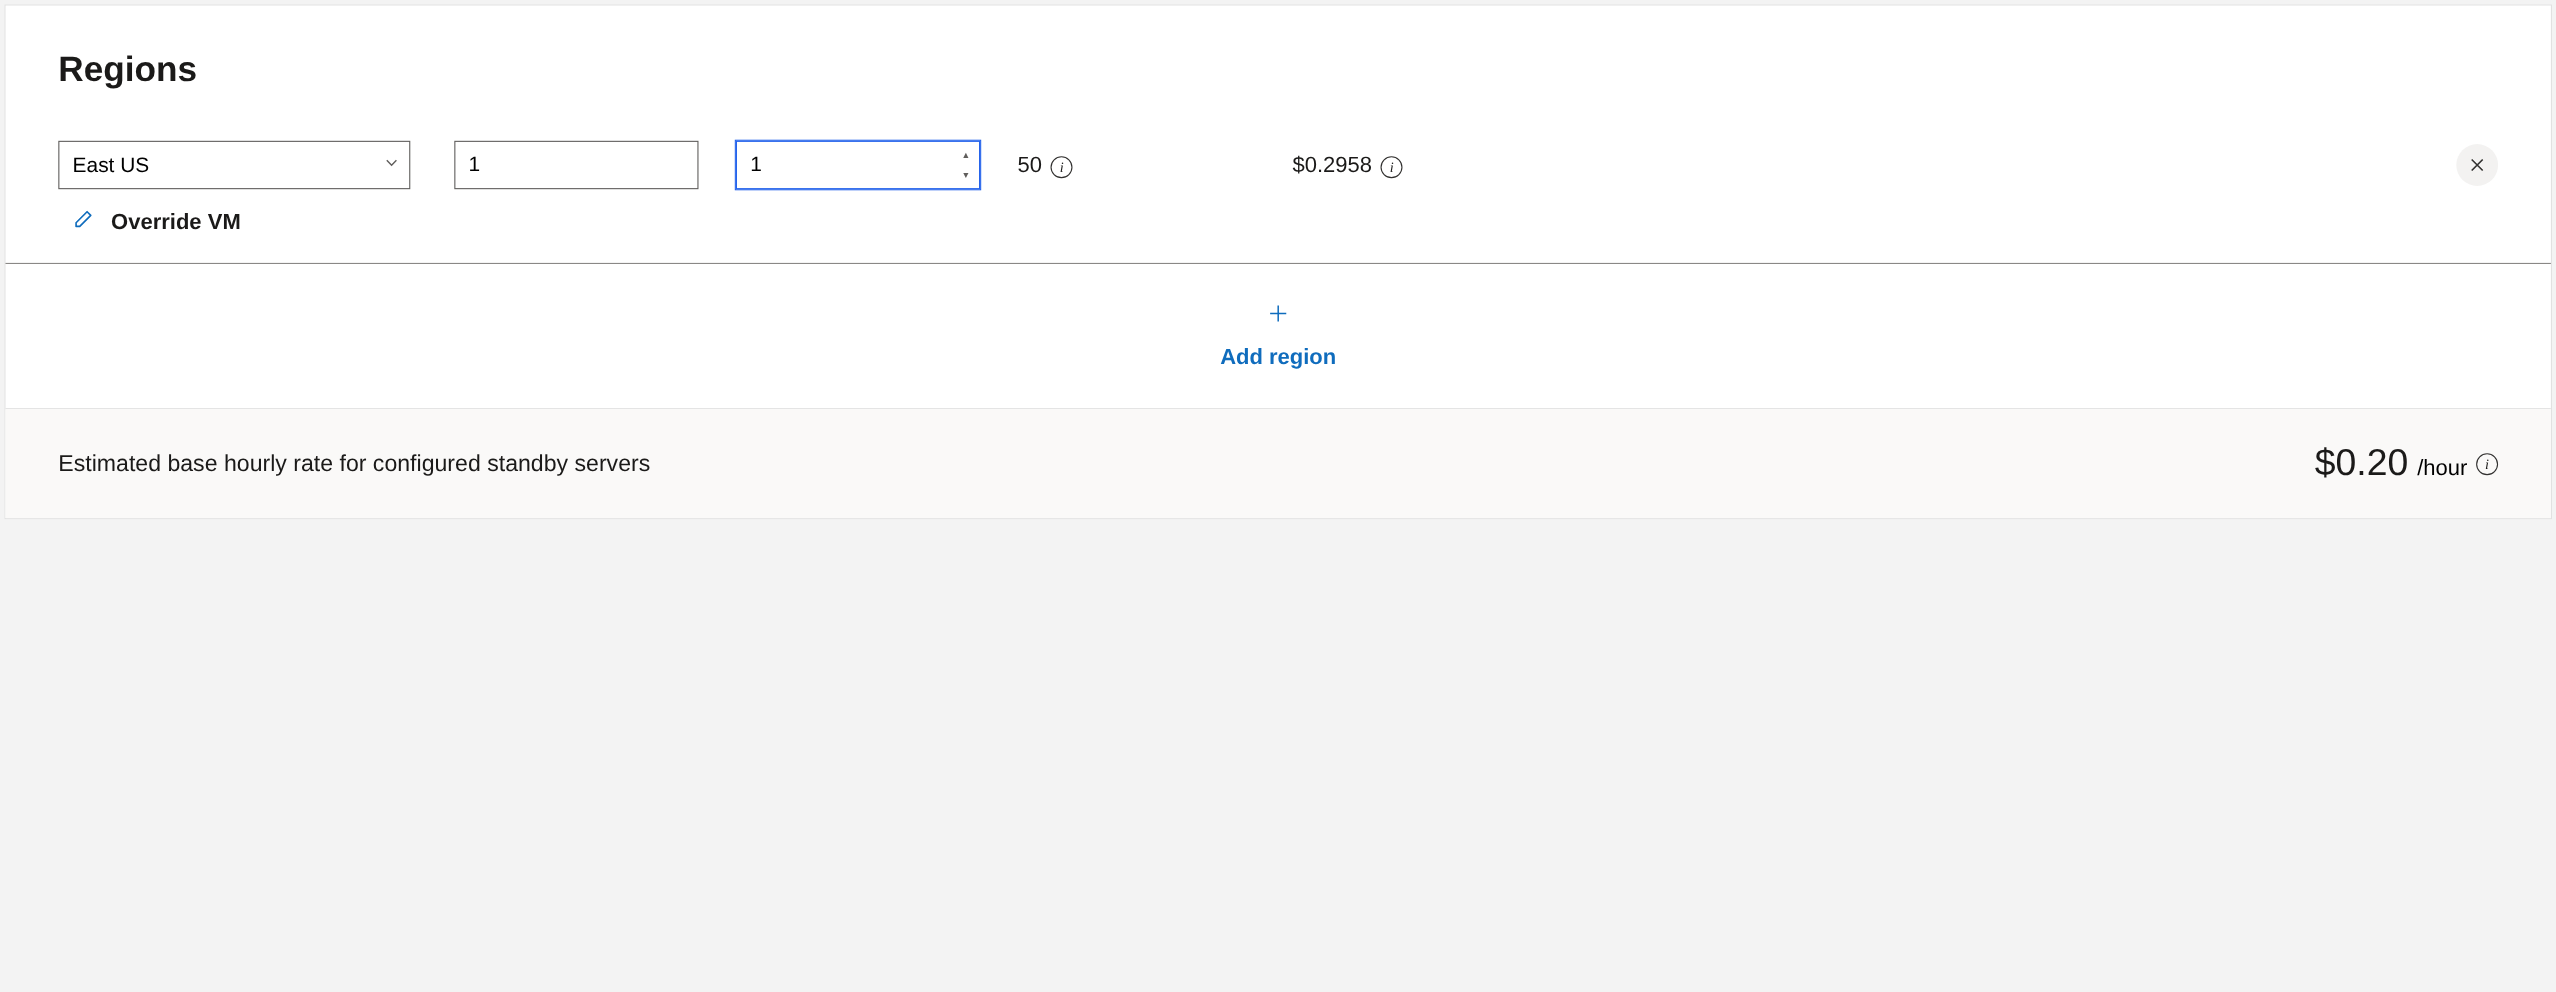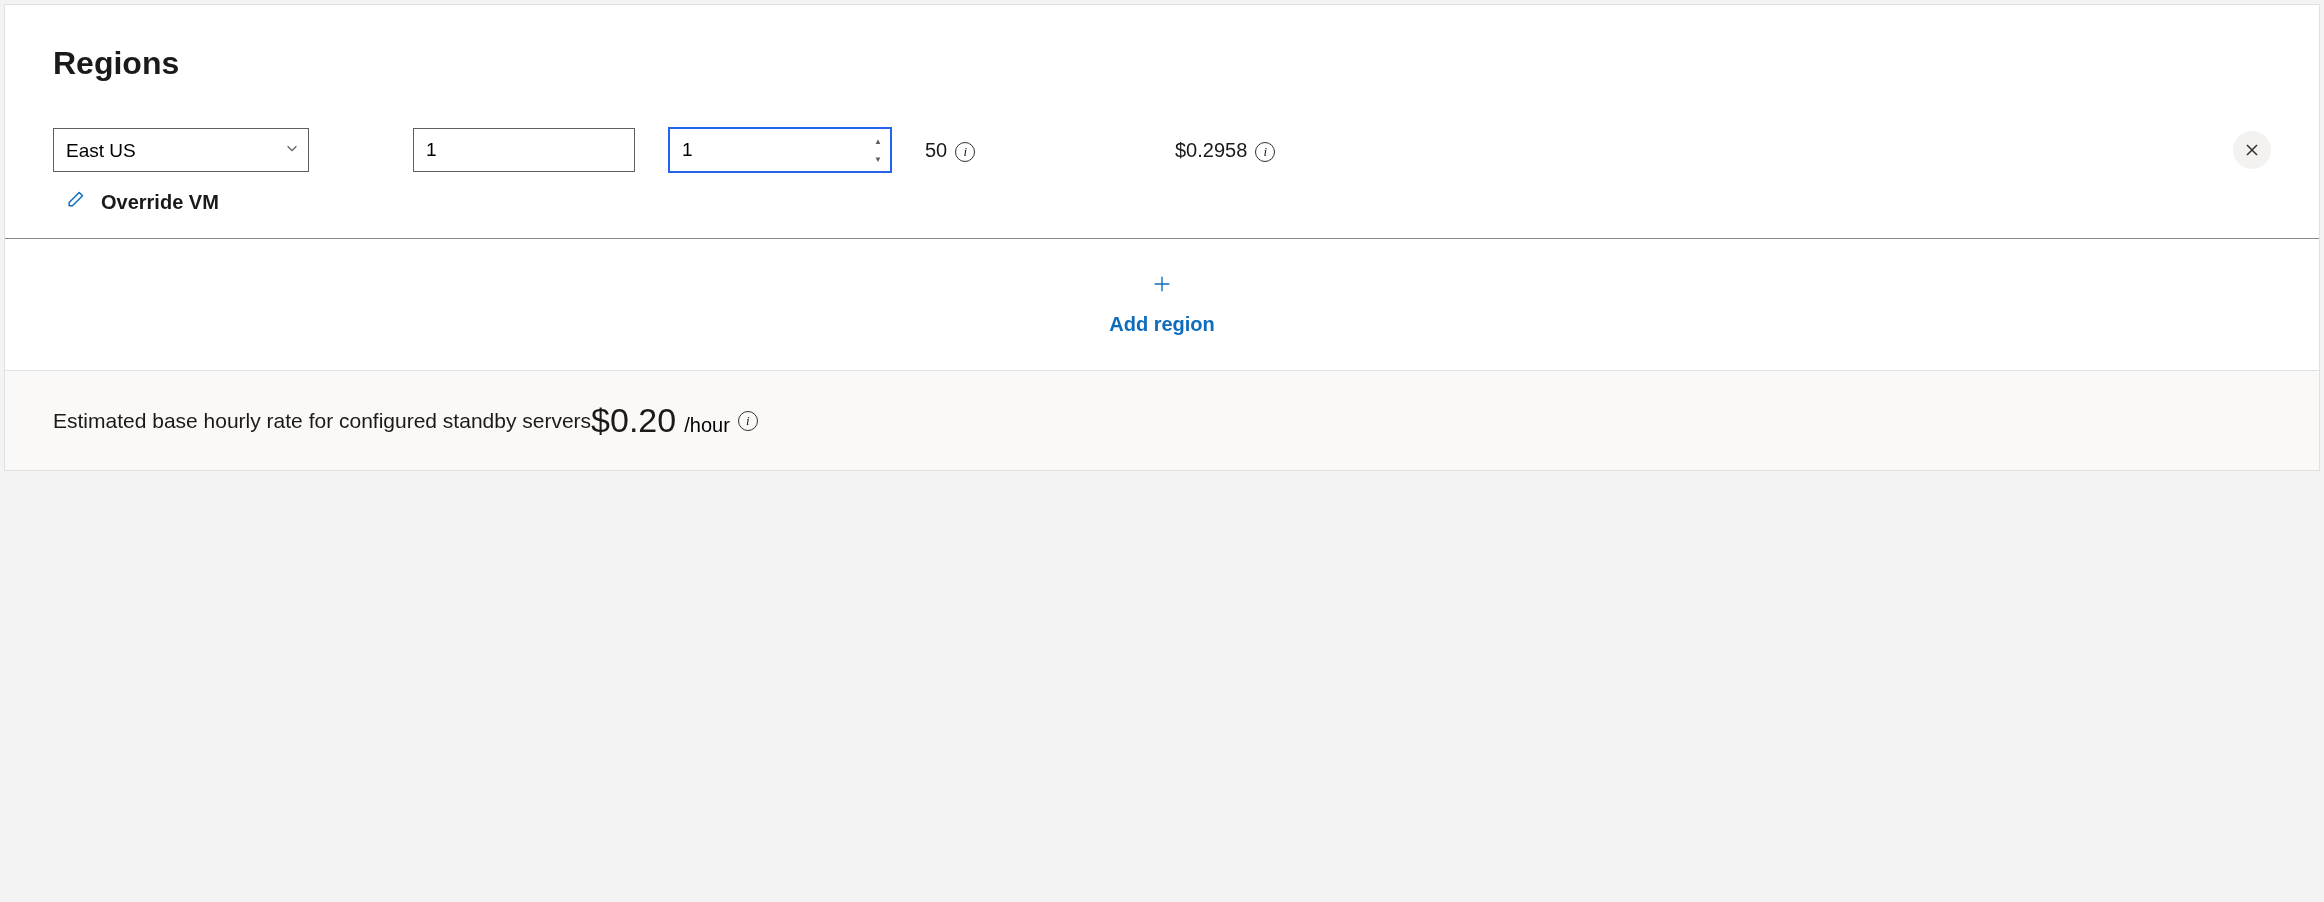--- a/index.html
+++ b/index.html
@@ -45,21 +45,21 @@
   }
   .data-row .col { padding-right: 24px; }
   .remaining-cell, .rate-cell {
     font-size: 20px;
     display: flex;
     align-items: flex-end;
     gap: 8px;
   }
   .select {
     position: relative;
-    width: 256px;
+    width: 320px;
   }
   .select select {
     width: 100%;
     height: 44px;
     font-size: 19px;
     padding: 0 34px 0 12px;
     border: 1px solid #605e5c;
     background: #ffffff;
     appearance: none;
     -webkit-appearance: none;
@@ -153,21 +153,21 @@
     cursor: pointer;
     flex-direction: column;
   }
   .add-row .plus { color: #0f6cbd; font-size: 26px; font-weight: 300; line-height: 1; }
   .add-row .label { font-size: 20px; font-weight: 600; color: #0f6cbd; }
   .footer-row {
     padding: 30px 48px;
     background: #faf9f8;
     display: flex;
     align-items: center;
-    justify-content: flex-start;
+    justify-content: space-between;
   }
   .footer-row .left {
     font-size: 21px;
     color: #1b1a19;
   }
   .footer-row .right {
     display: flex;
     align-items: baseline;
     gap: 8px;
   }

